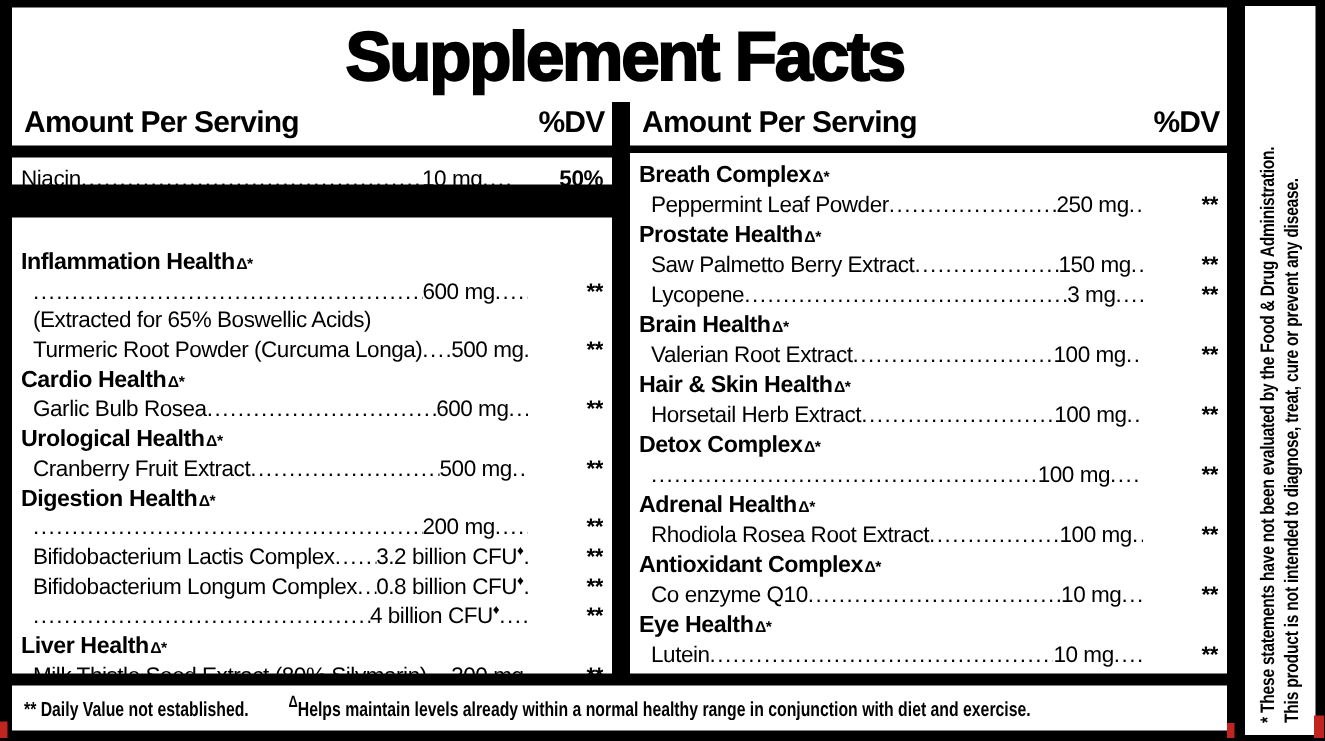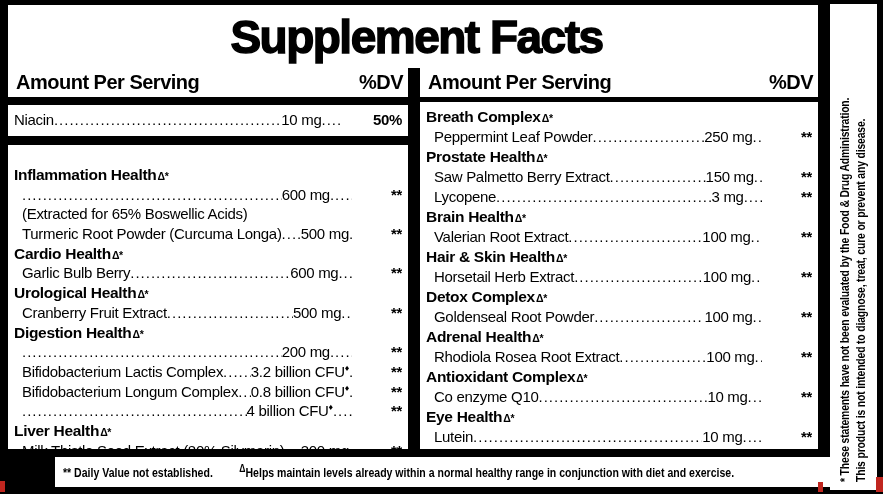--- a/index.html
+++ b/index.html
@@ -12,21 +12,21 @@
   #title{font-size:46px;font-weight:bold;letter-spacing:-1.5px;line-height:1;
          padding-left:7px;-webkit-text-stroke:1.4px #000;white-space:nowrap;}
 
   
   .colhdr{display:flex;justify-content:space-between;align-items:center;
           padding:0 5px 0 8px;font-weight:bold;font-size:20px;letter-spacing:-0.5px;gap:42px;}
   #hdr1{left:8px;top:67px;width:400px;height:30px;}
   #hdr2{left:420px;top:67px;width:398px;height:30px;}
 
   
-  #niacin-box{left:8px;top:105px;width:400px;height:31px;padding:5px 6px 0 6px;}
+  #niacin-box{left:8px;top:105px;width:400px;height:18px;padding:5px 6px 0 6px;text-decoration:underline;}
   #main1{left:8px;top:145px;width:400px;height:304px;padding:20px 6px 0 6px;}
   #main2{left:420px;top:102px;width:398px;height:347px;padding:5px 6px 4px 6px;}
 
   
   .row{display:flex;align-items:baseline;height:19.7px;line-height:19.7px;
        font-size:15px;letter-spacing:-0.3px;overflow:hidden;}
   #main2 .row{height:20px;line-height:20px;}
   .row.section{font-weight:bold;font-size:15.5px;}
   .row.item{padding-left:8px;}
   .row.item.noindent{padding-left:0;}
@@ -35,21 +35,21 @@
   .name,.amount{flex:0 1 auto;}
   .leader{flex:1 1 auto;min-width:3px;overflow:hidden;white-space:nowrap;}
   .leader::after{content:"....................................................................................................";letter-spacing:1px;}
   .leader2{flex:0 1 44px;}
   .dv{flex:0 0 auto;text-align:right;min-width:18px;font-weight:bold;margin-left:32px;}
   .marker{font-size:10.5px;font-weight:bold;margin-left:1px;line-height:0;}
   .amt-sup{font-size:9px;line-height:0;font-weight:bold;}
 
   
   #footer-box{left:8px;top:457px;width:810px;height:30px;display:flex;align-items:center;
-              padding:0 8px;overflow:hidden;margin-left:47px;}
+              padding:0 8px;overflow:hidden;}
   #footer-inner{display:flex;align-items:baseline;white-space:nowrap;font-size:13.5px;
                 font-weight:bold;transform:scaleX(0.78);transform-origin:0 50%;}
   .foot-gap{display:inline-block;width:34px;}
   #footer-inner sup{font-size:11px;line-height:0;}
 
   
   #side-strip{left:830px;top:4px;width:47px;height:486px;overflow:hidden;}
   .strip-inner{position:absolute;left:0;top:0;width:486px;height:47px;
                transform-origin:0 0;transform:rotate(-90deg) translate(-486px,0);
                padding:7px 0 0 8px;box-sizing:border-box;}
@@ -110,21 +110,21 @@
         <span class="leader"></span>
         <span class="amount">500 mg</span>
         <span class="leader leader2"></span>
         <span class="dv">**</span>
       </div>
       <div class="row section">
         <span class="sec-name">Cardio Health</span>
         <sup class="marker">Δ*</sup>
       </div>
       <div class="row item">
-        <span class="name">Garlic Bulb Berry</span>
+        <span class="name">Garlic Bulb Rosea</span>
         <span class="leader"></span>
         <span class="amount">600 mg</span>
         <span class="leader leader2"></span>
         <span class="dv">**</span>
       </div>
       <div class="row section">
         <span class="sec-name">Urological Health</span>
         <sup class="marker">Δ*</sup>
       </div>
       <div class="row item">
@@ -227,21 +227,20 @@
         <span class="leader"></span>
         <span class="amount">100 mg</span>
         <span class="leader leader2"></span>
         <span class="dv">**</span>
       </div>
       <div class="row section">
         <span class="sec-name">Detox Complex</span>
         <sup class="marker">Δ*</sup>
       </div>
       <div class="row item">
-        <span class="name">Goldenseal Root Powder</span>
         <span class="leader"></span>
         <span class="amount">100 mg</span>
         <span class="leader leader2"></span>
         <span class="dv">**</span>
       </div>
       <div class="row section">
         <span class="sec-name">Adrenal Health</span>
         <sup class="marker">Δ*</sup>
       </div>
       <div class="row item">

